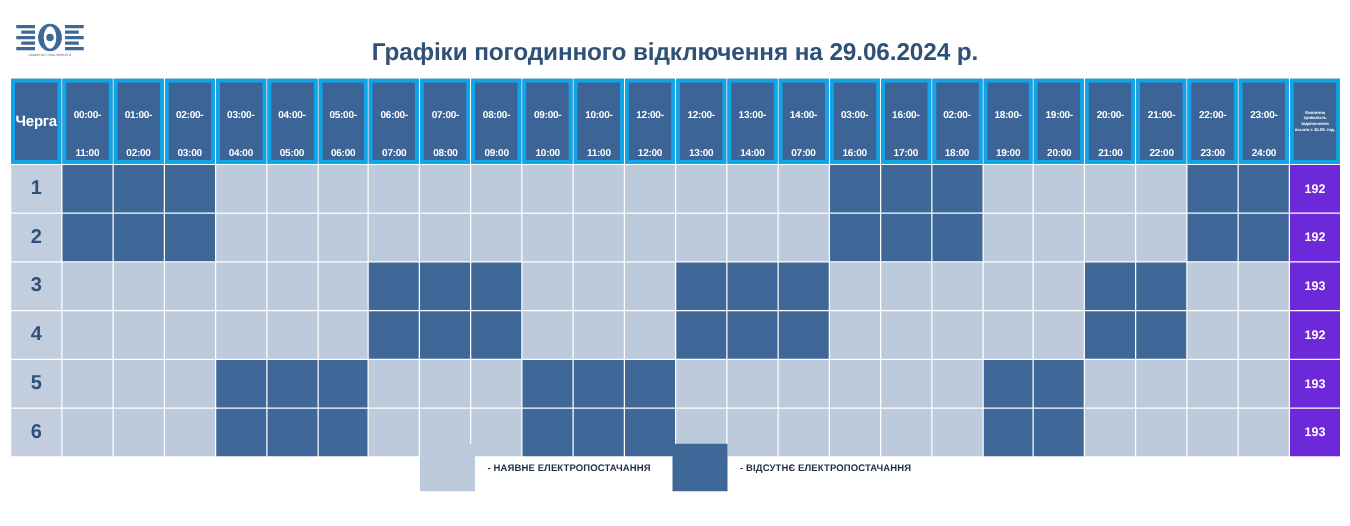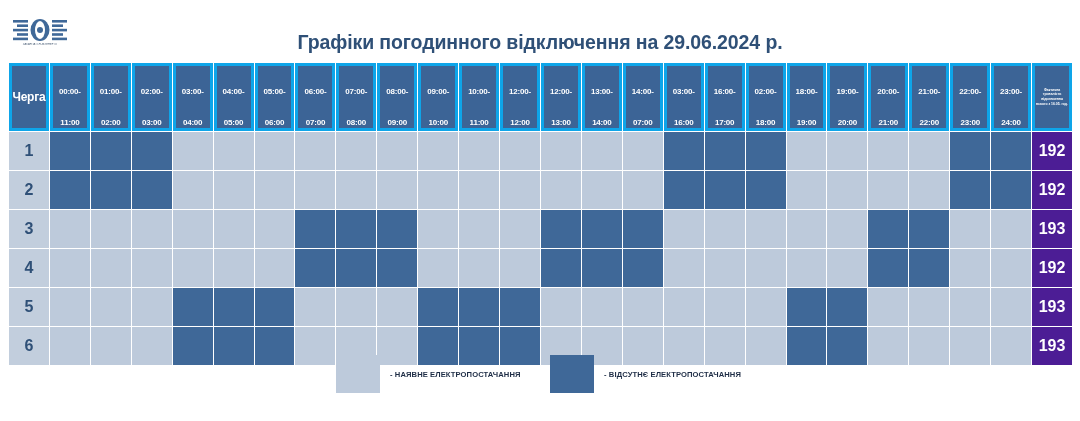--- a/index.html
+++ b/index.html
@@ -123,23 +123,23 @@
     height: 38px;
     box-sizing: border-box;
   }
   .cell.on {
     background: #bdcadb;
   }
   .cell.off {
     background: #3f6898;
   }
   .tcell {
-    background: #4c1d95;
+    background: #6d28d9;
     color: #ffffff;
-    font-size: 16px;
+    font-size: 10px;
     font-weight: bold;
     text-align: center;
     vertical-align: middle;
     height: 38px;
     box-sizing: border-box;
   }
 
   
   .legend {
     position: absolute;
@@ -147,21 +147,21 @@
     top: 355px;
     width: 1080px;
     height: 48px;
   }
   .legend-item {
     position: absolute;
     display: flex;
     align-items: center;
   }
   .legend-item.avail { left: 336px; top: 0; }
-  .legend-item.unavail { left: 538px; top: 0; margin-left: 12px; }
+  .legend-item.unavail { left: 538px; top: 0; }
   .swatch {
     width: 44px;
     height: 38px;
     flex: 0 0 auto;
   }
   .swatch.avail-sw { background: #bdcadb; }
   .swatch.unavail-sw { background: #3f6898; }
   .legend-label {
     margin-left: 10px;
     font-size: 7.6px;

